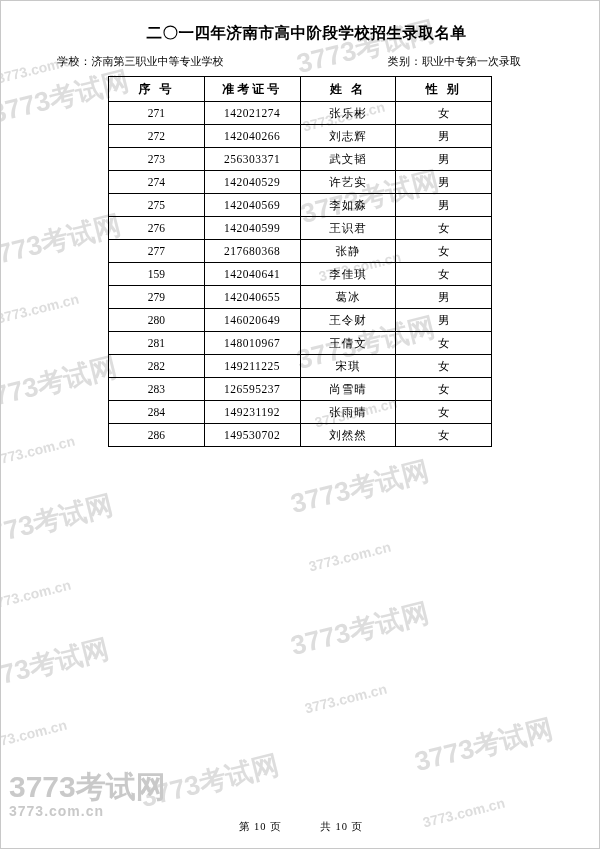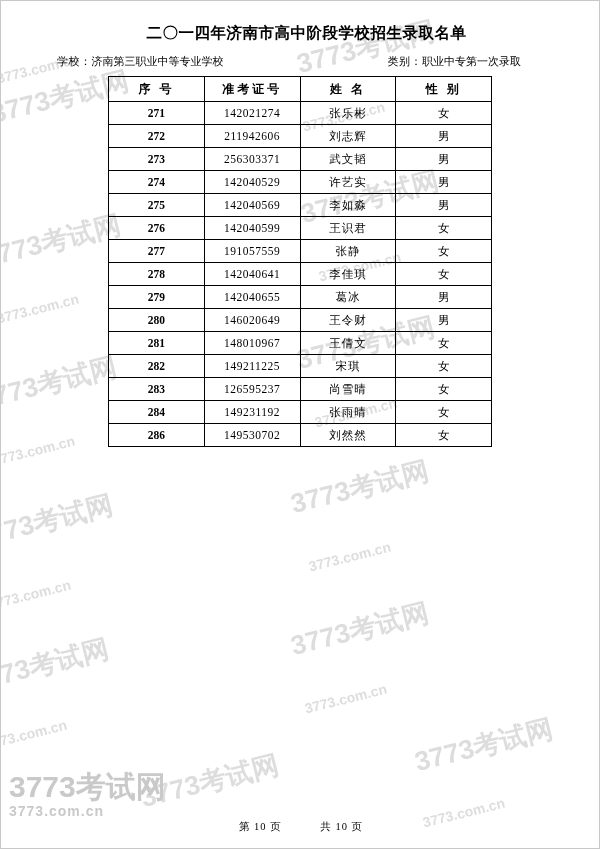--- a/index.html
+++ b/index.html
@@ -96,21 +96,21 @@
     font-size: 11.5px;
     color: #000;
     padding: 0;
   }
   table.roster th {
     font-weight: bold;
     font-size: 12px;
     height: 24px;
     letter-spacing: 3px;
   }
-  table.roster td.num { width: 78px; font-family: "Liberation Serif", serif; font-weight: bold; }
+  table.roster td.num { width: 78px; font-family: "Liberation Serif", serif; }
   table.roster td.exam { width: 130px; letter-spacing: 0.5px; }
   table.roster td.name { width: 130px; letter-spacing: 1px; margin-left: 16px; }
   table.roster td.sex { width: 102px; }
 
   
   .footer {
     position: absolute;
     bottom: 14px;
     left: 0;
     width: 600px;
@@ -187,21 +187,21 @@
       </thead>
       <tbody id="roster-body">
           <tr>
             <td class="num">271</td>
             <td class="exam">142021274</td>
             <td class="name">张乐彬</td>
             <td class="sex">女</td>
           </tr>
           <tr>
             <td class="num">272</td>
-            <td class="exam">211942606</td>
+            <td class="exam">142040266</td>
             <td class="name">刘志辉</td>
             <td class="sex">男</td>
           </tr>
           <tr>
             <td class="num">273</td>
             <td class="exam">256303371</td>
             <td class="name">武文韬</td>
             <td class="sex">男</td>
           </tr>
           <tr>
@@ -217,26 +217,26 @@
             <td class="sex">男</td>
           </tr>
           <tr>
             <td class="num">276</td>
             <td class="exam">142040599</td>
             <td class="name">王识君</td>
             <td class="sex">女</td>
           </tr>
           <tr>
             <td class="num">277</td>
-            <td class="exam">191057559</td>
+            <td class="exam">217680368</td>
             <td class="name">张静</td>
             <td class="sex">女</td>
           </tr>
           <tr>
-            <td class="num">278</td>
+            <td class="num">159</td>
             <td class="exam">142040641</td>
             <td class="name">李佳琪</td>
             <td class="sex">女</td>
           </tr>
           <tr>
             <td class="num">279</td>
             <td class="exam">142040655</td>
             <td class="name">葛冰</td>
             <td class="sex">男</td>
           </tr>

